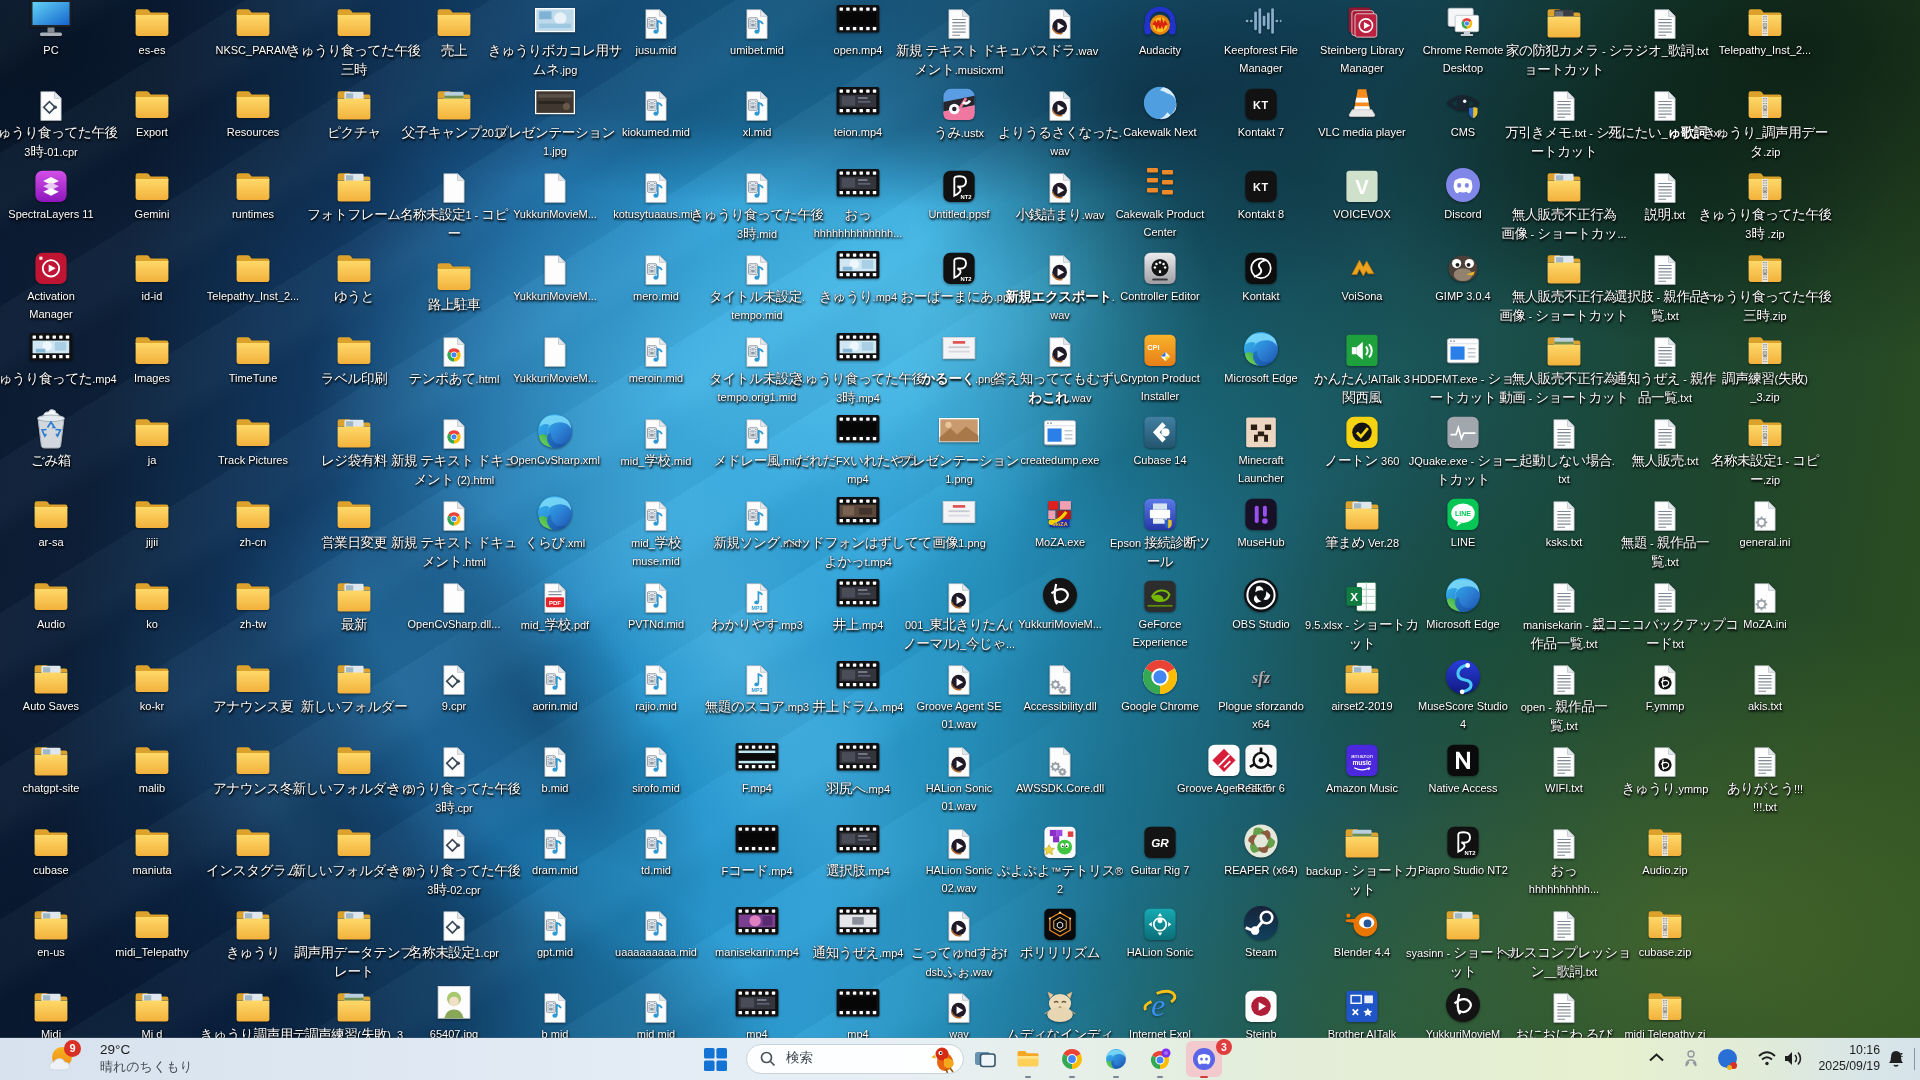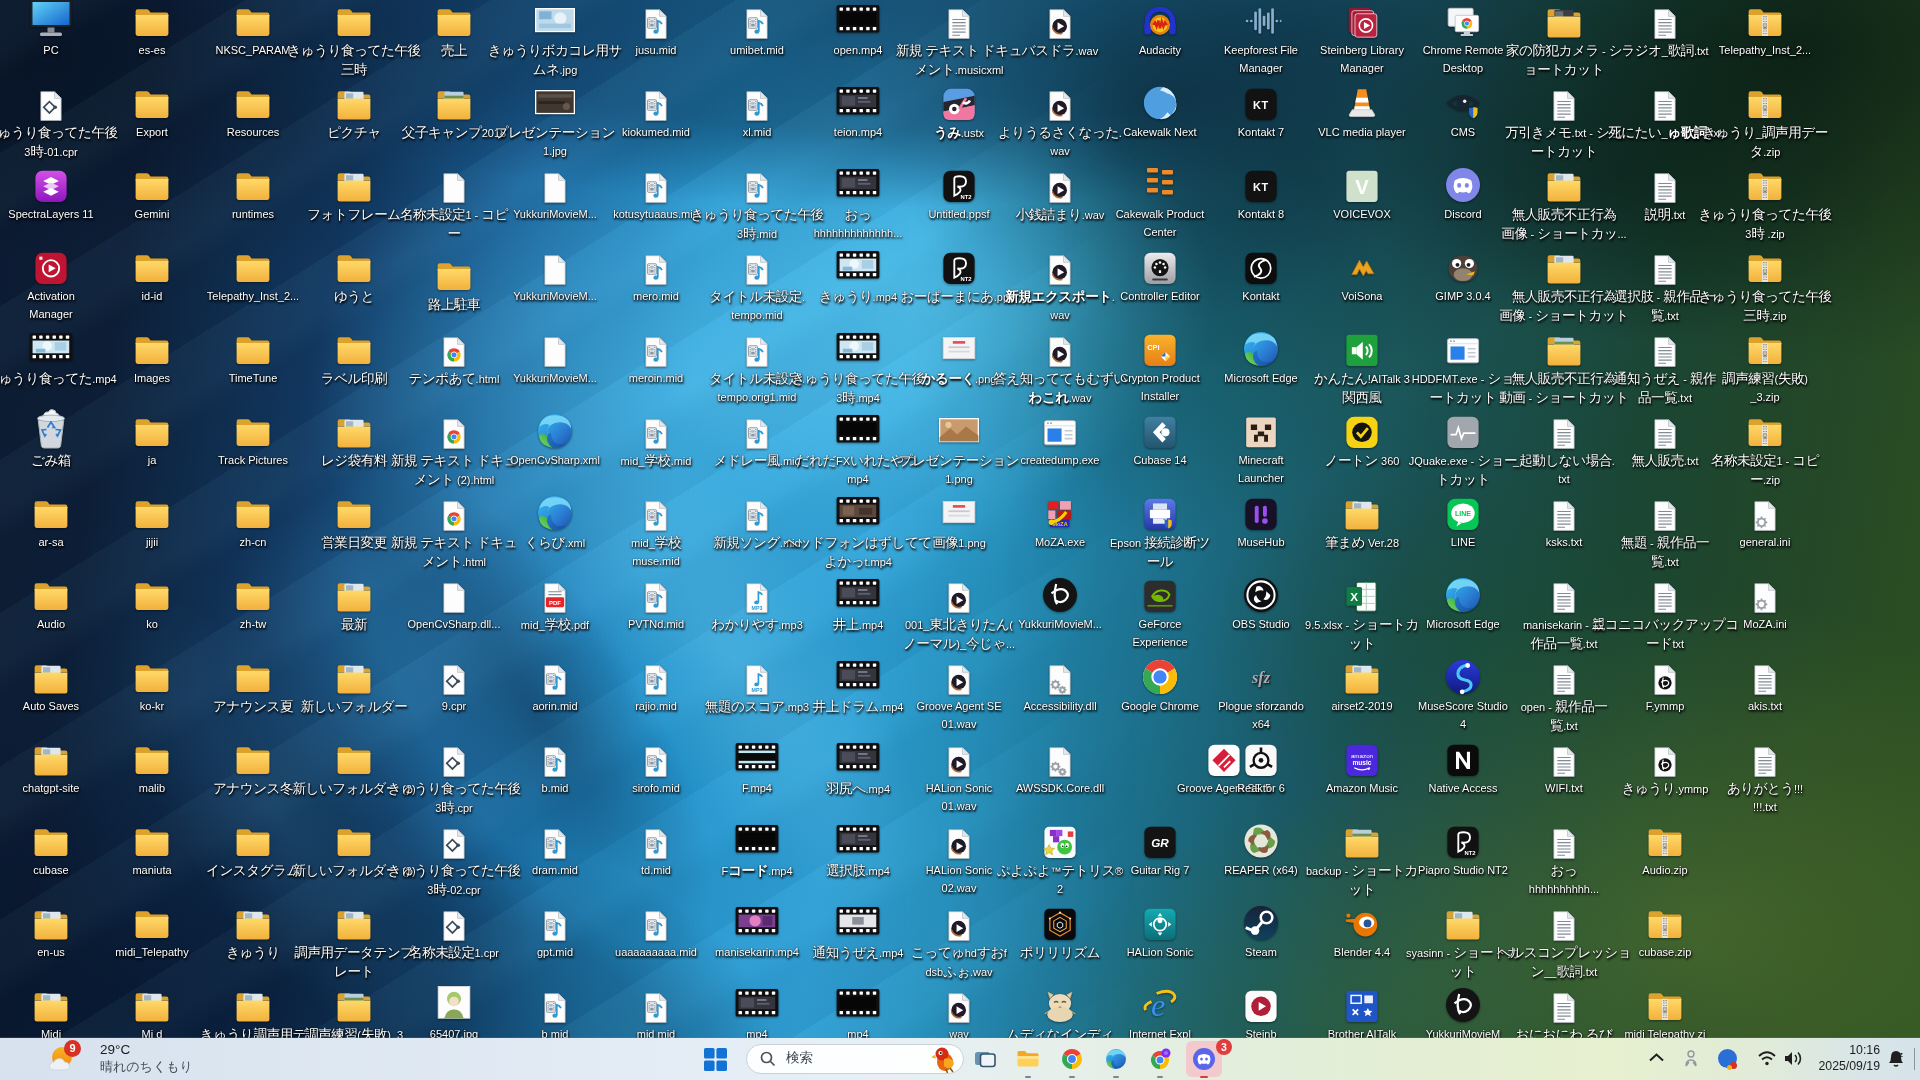--- a/index.html
+++ b/index.html
@@ -1057,21 +1057,21 @@
       <span>teion.mp4</span>
     </div>
   </div>
 <div class="c" style="left:907px;top:83px">
     <div class="i k-sq">
       <svg viewBox="0 0 48 44">
         <use href="#ustx"></use>
       </svg>
     </div>
     <div class="l">
-      <span><b class="j" style="font-weight:bold">うみ</b>.ustx</span>
+      <span><b class="j" style="font-weight:normal">うみ</b>.ustx</span>
     </div>
   </div>
 <div class="c" style="left:1008px;top:83px">
     <div class="i k-pg">
       <svg viewBox="0 0 48 44">
         <use href="#wav"></use>
       </svg>
     </div>
     <div class="l">
       <span><b class="j" style="font-weight:normal">よりうるさくなった</b>.</span>
@@ -2706,21 +2706,21 @@
       <span>td.mid</span>
     </div>
   </div>
 <div class="c" style="left:705px;top:821px">
     <div class="i k-fl">
       <svg viewBox="0 0 48 44">
         <use href="#mp4k"></use>
       </svg>
     </div>
     <div class="l">
-      <span>F<b class="j" style="font-weight:bold">コード</b>.mp4</span>
+      <span>F<b class="j" style="font-weight:normal">コード</b>.mp4</span>
     </div>
   </div>
 <div class="c" style="left:806px;top:821px">
     <div class="i k-fl">
       <svg viewBox="0 0 48 44">
         <use href="#mp4d"></use>
       </svg>
     </div>
     <div class="l">
       <span><b class="j" style="font-weight:normal">選択肢</b>.mp4</span>

